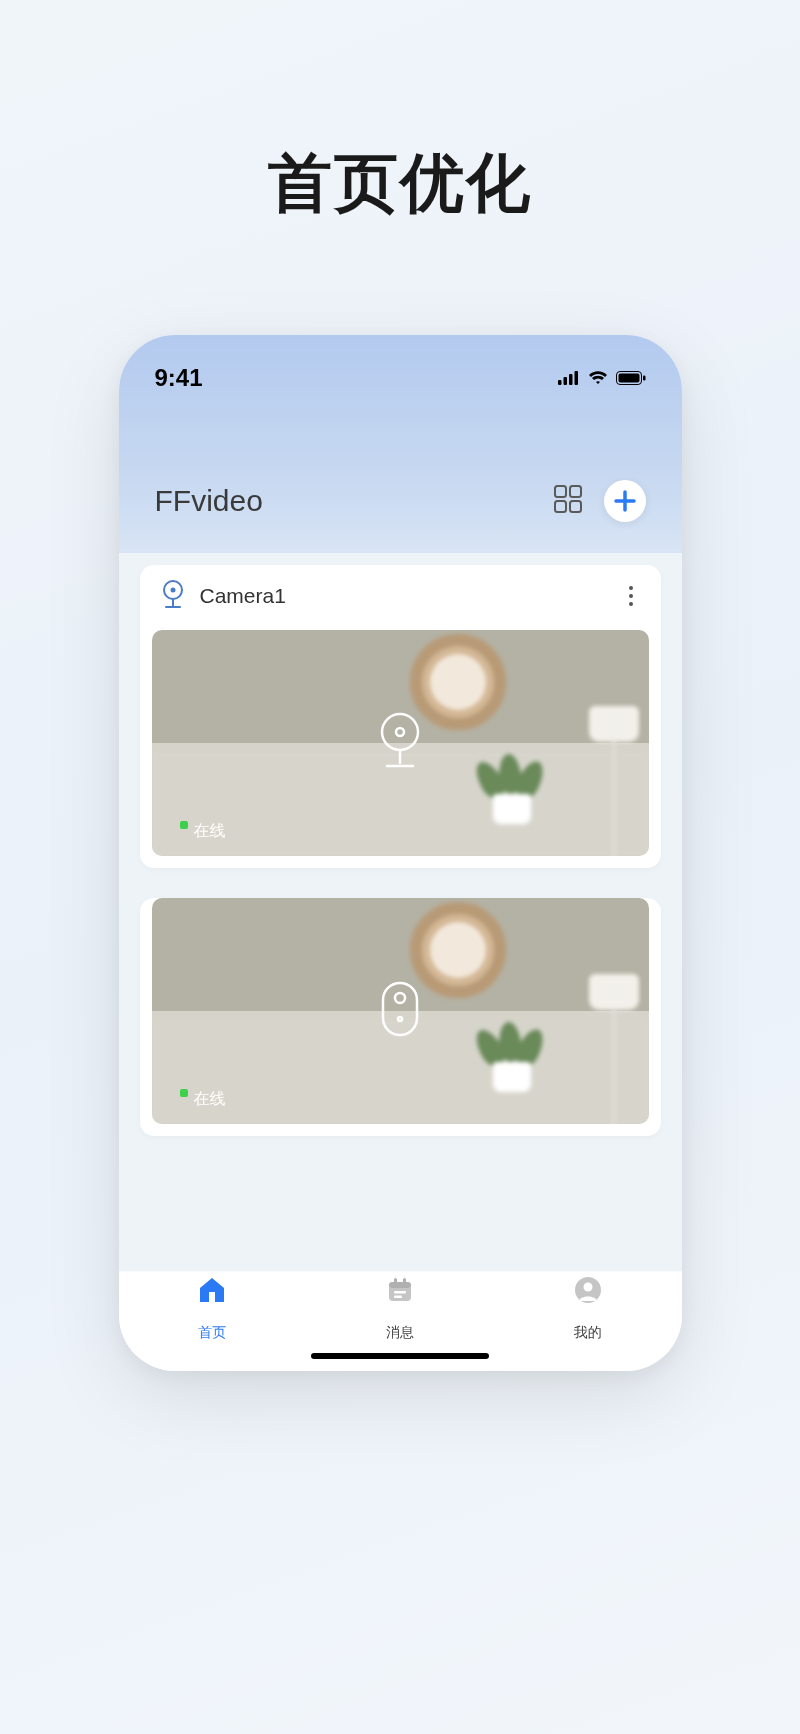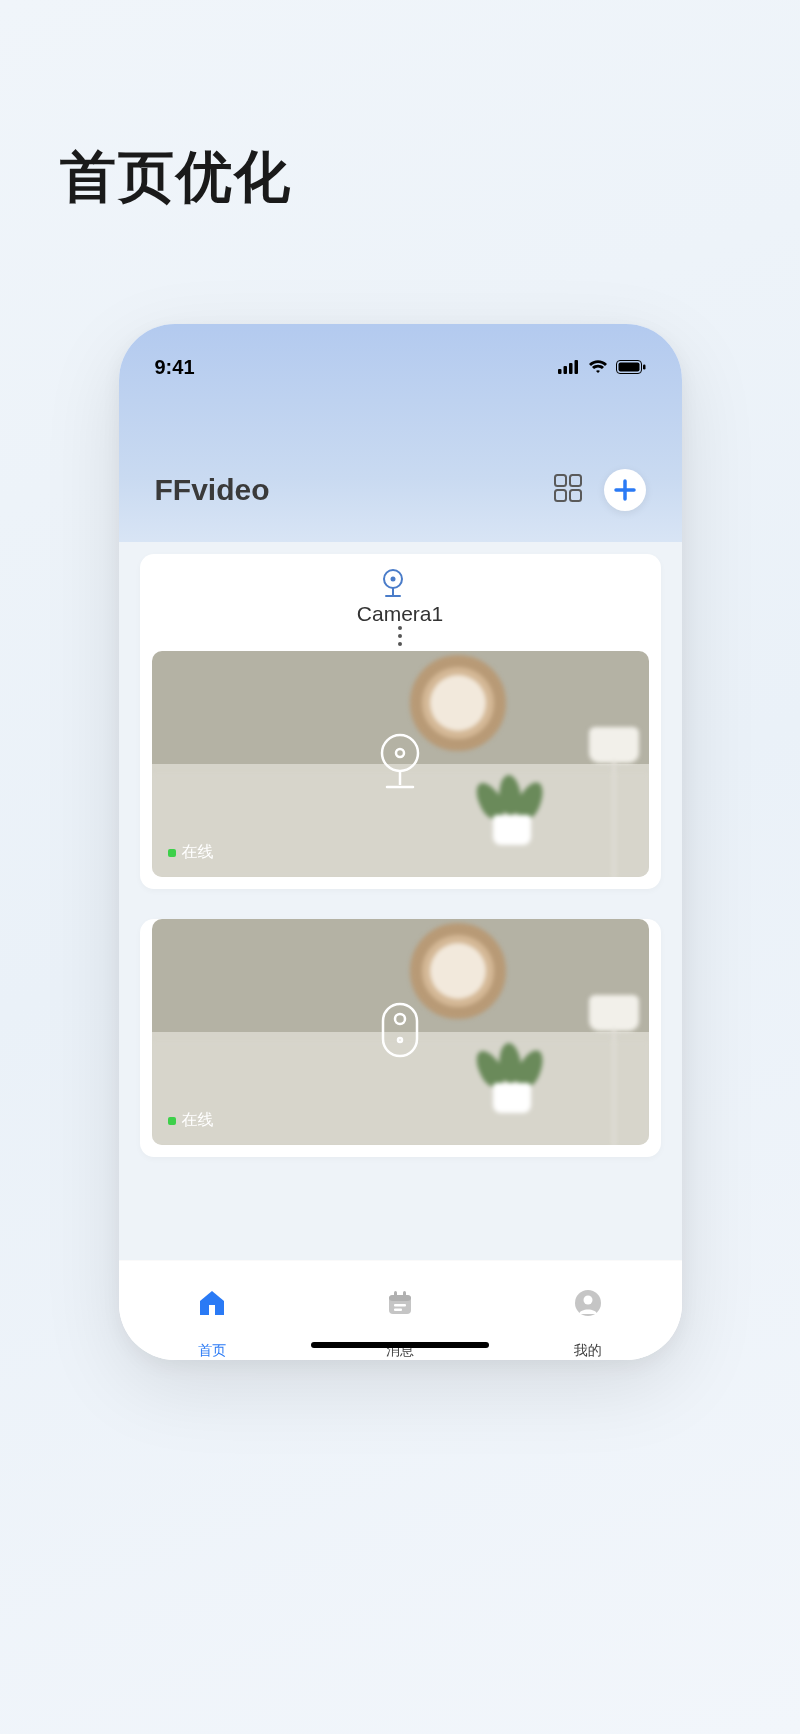--- a/index.html
+++ b/index.html
@@ -8,24 +8,25 @@
   height: 1734px;
   background: linear-gradient(160deg, #f0f5fa 0%, #eaf1f8 50%, #f2f6fb 100%);
   font-family: -apple-system, "PingFang SC", "Helvetica Neue", Arial, sans-serif;
   overflow: hidden;
 }
 
 .promo-header {
   padding: 140px 60px 40px 60px;
 }
 .promo-title {
-  font-size: 56px;
+  font-size: 64px;
   font-weight: 700;
   color: #1a1a1a;
   letter-spacing: 2px;
+  text-align: center;
 }
 .promo-subtitle {
   margin-top: 18px;
   font-size: 36px;
   font-weight: 400;
   color: #3a3a3a;
   letter-spacing: 1px;
 }
 
 .phone-wrap {
@@ -50,41 +51,41 @@
 }
 
 .status-bar {
   display: flex;
   justify-content: space-between;
   align-items: center;
   padding: 30px 36px 0 36px;
   height: 56px;
 }
 .status-time {
-  font-size: 20px;
+  font-size: 24px;
   font-weight: 600;
   color: #000;
 }
 .status-icons {
   display: flex;
   gap: 8px;
   align-items: center;
 }
 
 .app-header {
   position: absolute;
   top: 145px;
   left: 0; right: 0;
   padding: 0 36px;
   display: flex;
   align-items: center;
 }
 .app-title {
   font-size: 30px;
-  font-weight: 700;
+  font-weight: 400;
   color: #3a3a3a;
   flex: 1;
 }
 .grid-btn { margin-right: 22px; }
 .add-btn {
   width: 42px; height: 42px;
   background: #fff;
   border-radius: 50%;
   display: flex; align-items: center; justify-content: center;
   box-shadow: 0 2px 8px rgba(0,0,0,0.08);
@@ -102,22 +103,21 @@
 .camera-card {
   background: #fff;
   border-radius: 14px;
   margin-bottom: 30px;
   overflow: hidden;
   box-shadow: 0 2px 6px rgba(0,0,0,0.03);
 }
 .card-header {
   display: flex;
   align-items: center;
-  padding: 14px 20px 5px 20px;
-  flex-direction: column;
+  padding: 14px 20px 17px 20px;
 }
 .cam-icon { margin-right: 14px; }
 .cam-name {
   font-size: 21px;
   color: #333;
   flex: 1;
 }
 .more-icon {
   width: 20px;
   display: flex; flex-direction: column; gap: 4px; align-items: center;
@@ -154,42 +154,42 @@
 .lamp .shade{position:absolute;top:10px;left:0;width:50px;height:36px;background:#f2f0ea;border-radius:6px 6px 10px 10px;}
 .lamp .pole{position:absolute;top:44px;left:23px;width:4px;height:120px;background:#dedcd4;}
 .table-surface{position:absolute;bottom:0;left:0;right:0;height:46%;background:#d7d5cb;}
 
 .center-icon {
   position: absolute; top: 50%; left: 50%;
   transform: translate(-50%, -50%);
 }
 
 .status-badge {
-  position: absolute; bottom: 14px; left: 16px;
-  display: flex; align-items: center; gap: 6px;
+  position: absolute; bottom: 14px; left: 28px;
+  display: flex; align-items: flex-start; gap: 6px;
 }
 .status-dot { width: 8px; height: 8px; background: #3dd04a; border-radius: 2px; }
 .status-text { color: #fff; font-size: 16px; }
 
 .tab-bar {
   position: absolute;
   bottom: 0; left: 0; right: 0;
   height: 100px;
   background: #fff;
   display: flex;
   border-top: 1px solid rgba(0,0,0,0.02);
 }
 .tab {
   flex: 1;
   display: flex;
   flex-direction: column;
   align-items: center;
-  justify-content: space-between;
-  padding-top: 28px;
-  gap: 4px;
+  justify-content: flex-start;
+  padding-top: 4px;
+  gap: 20px;
 }
 .tab-label { font-size: 14px; }
 .tab.active .tab-label { color: #2a7af5; }
 .tab .tab-label { color: #404040; }
 
 .home-indicator {
   position: absolute;
   bottom: 12px;
   left: 50%;
   transform: translateX(-50%);

